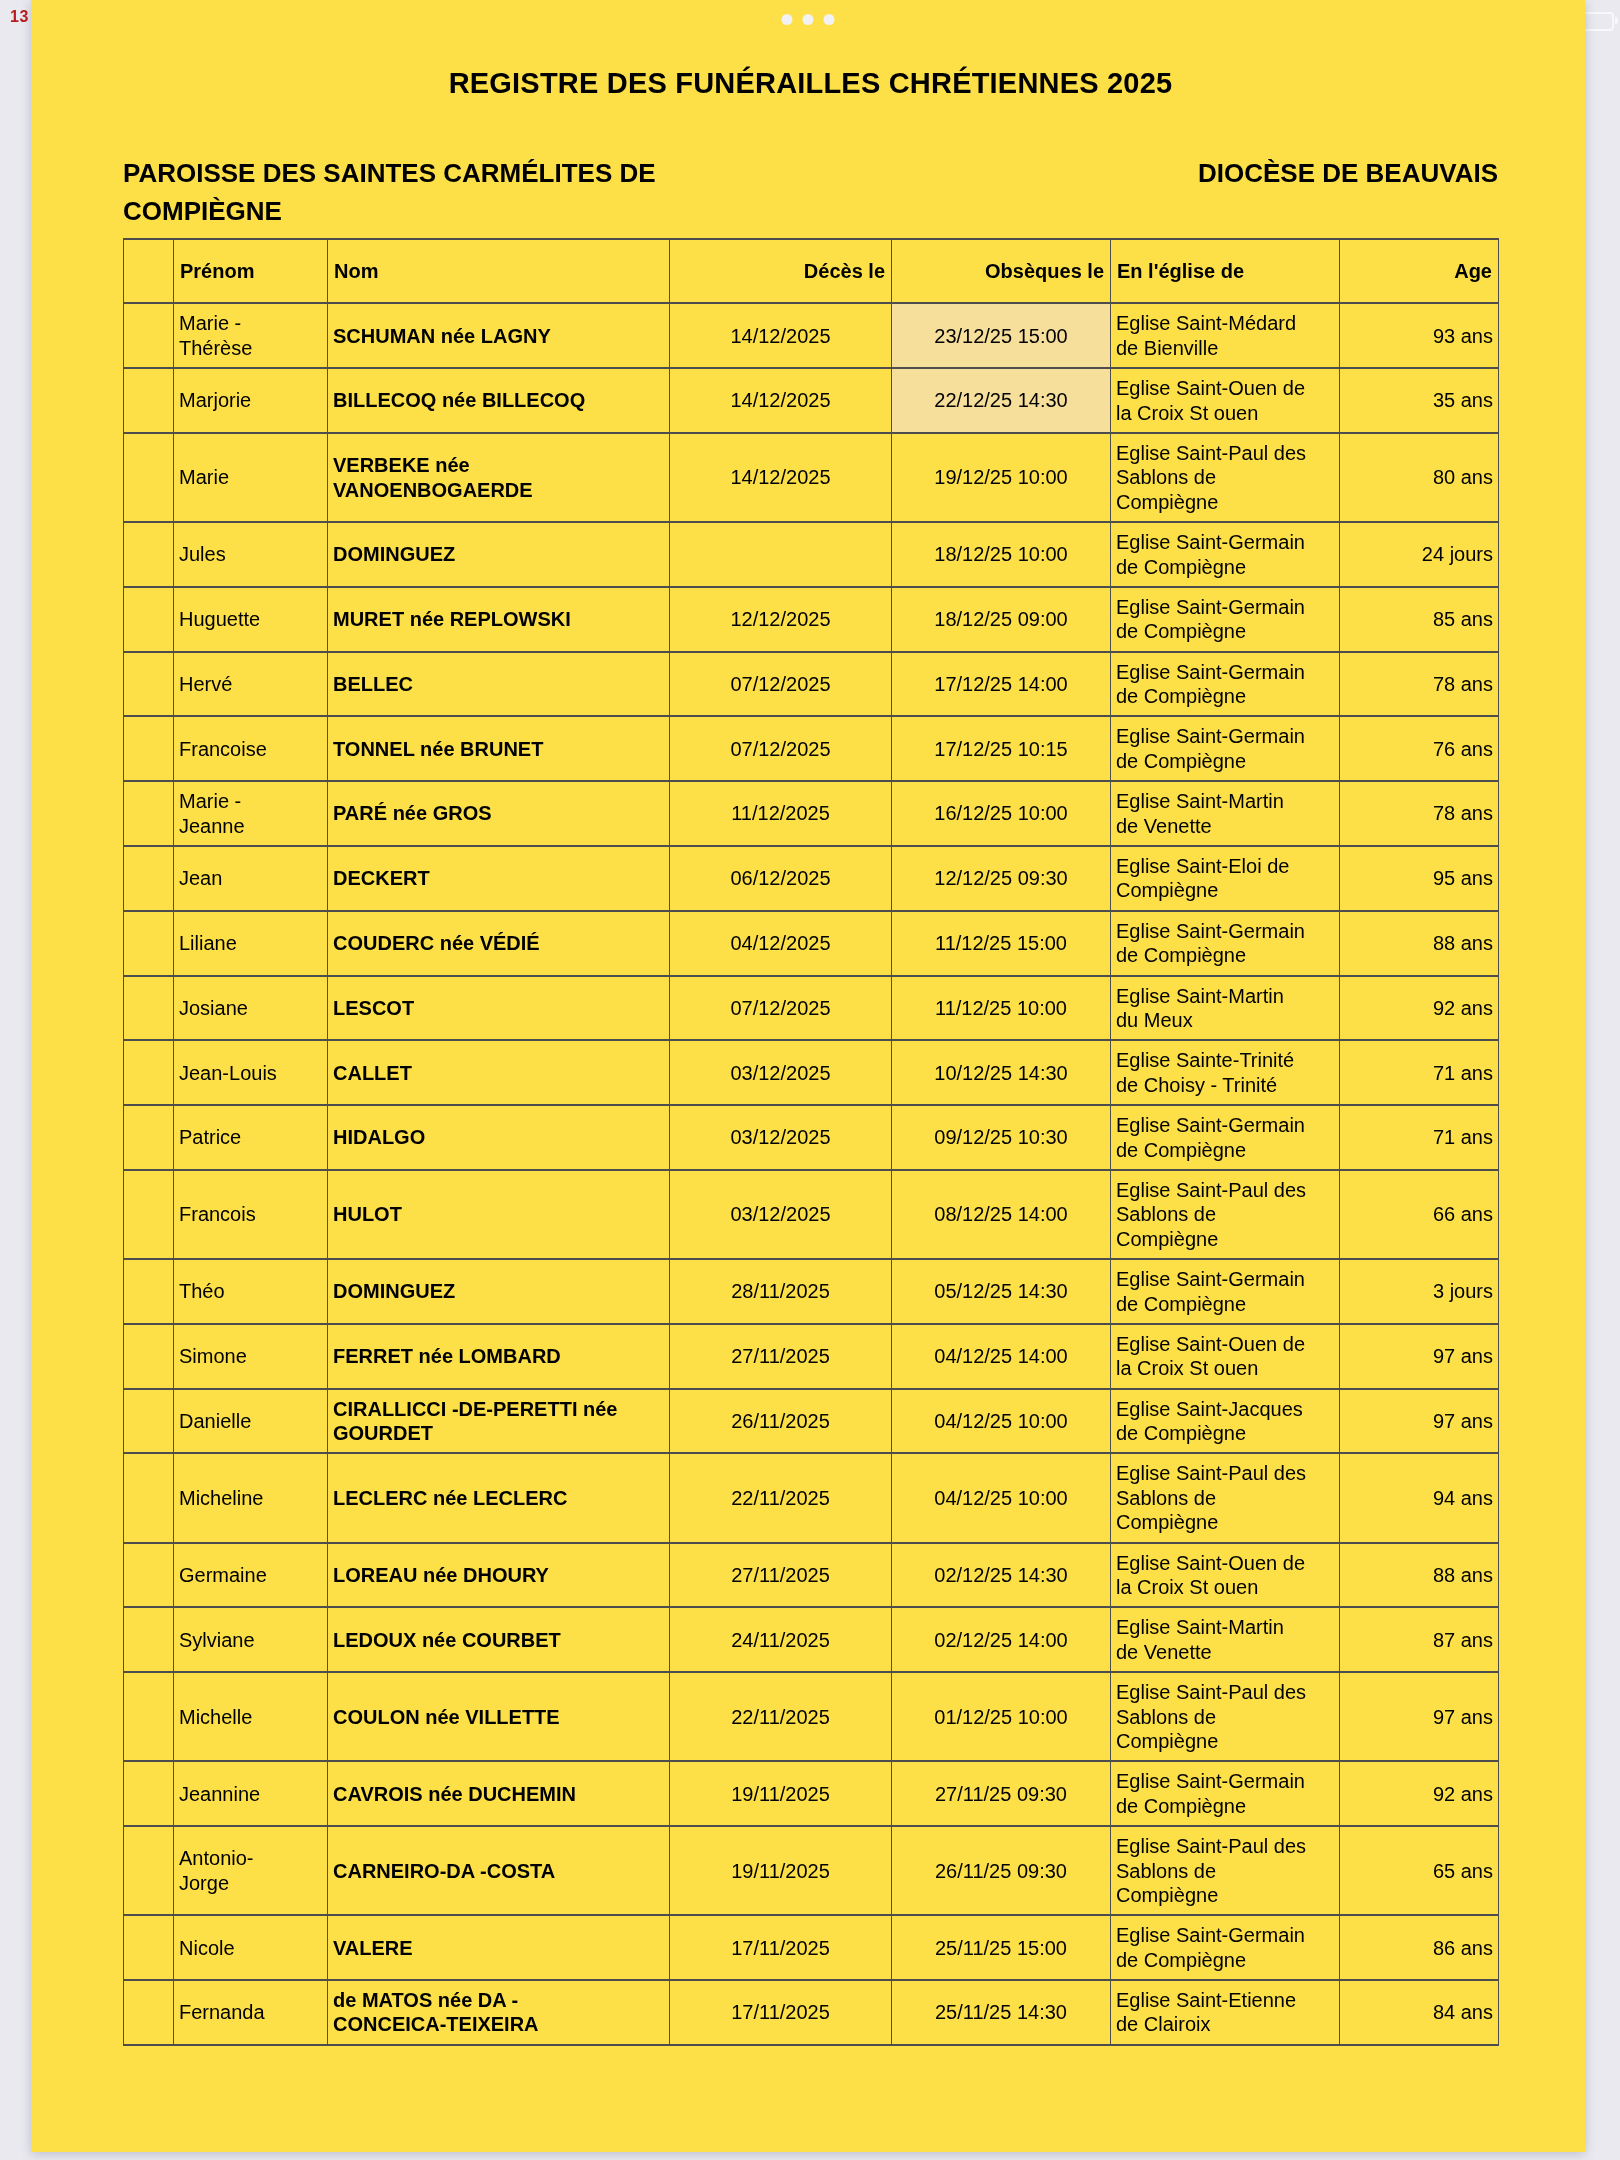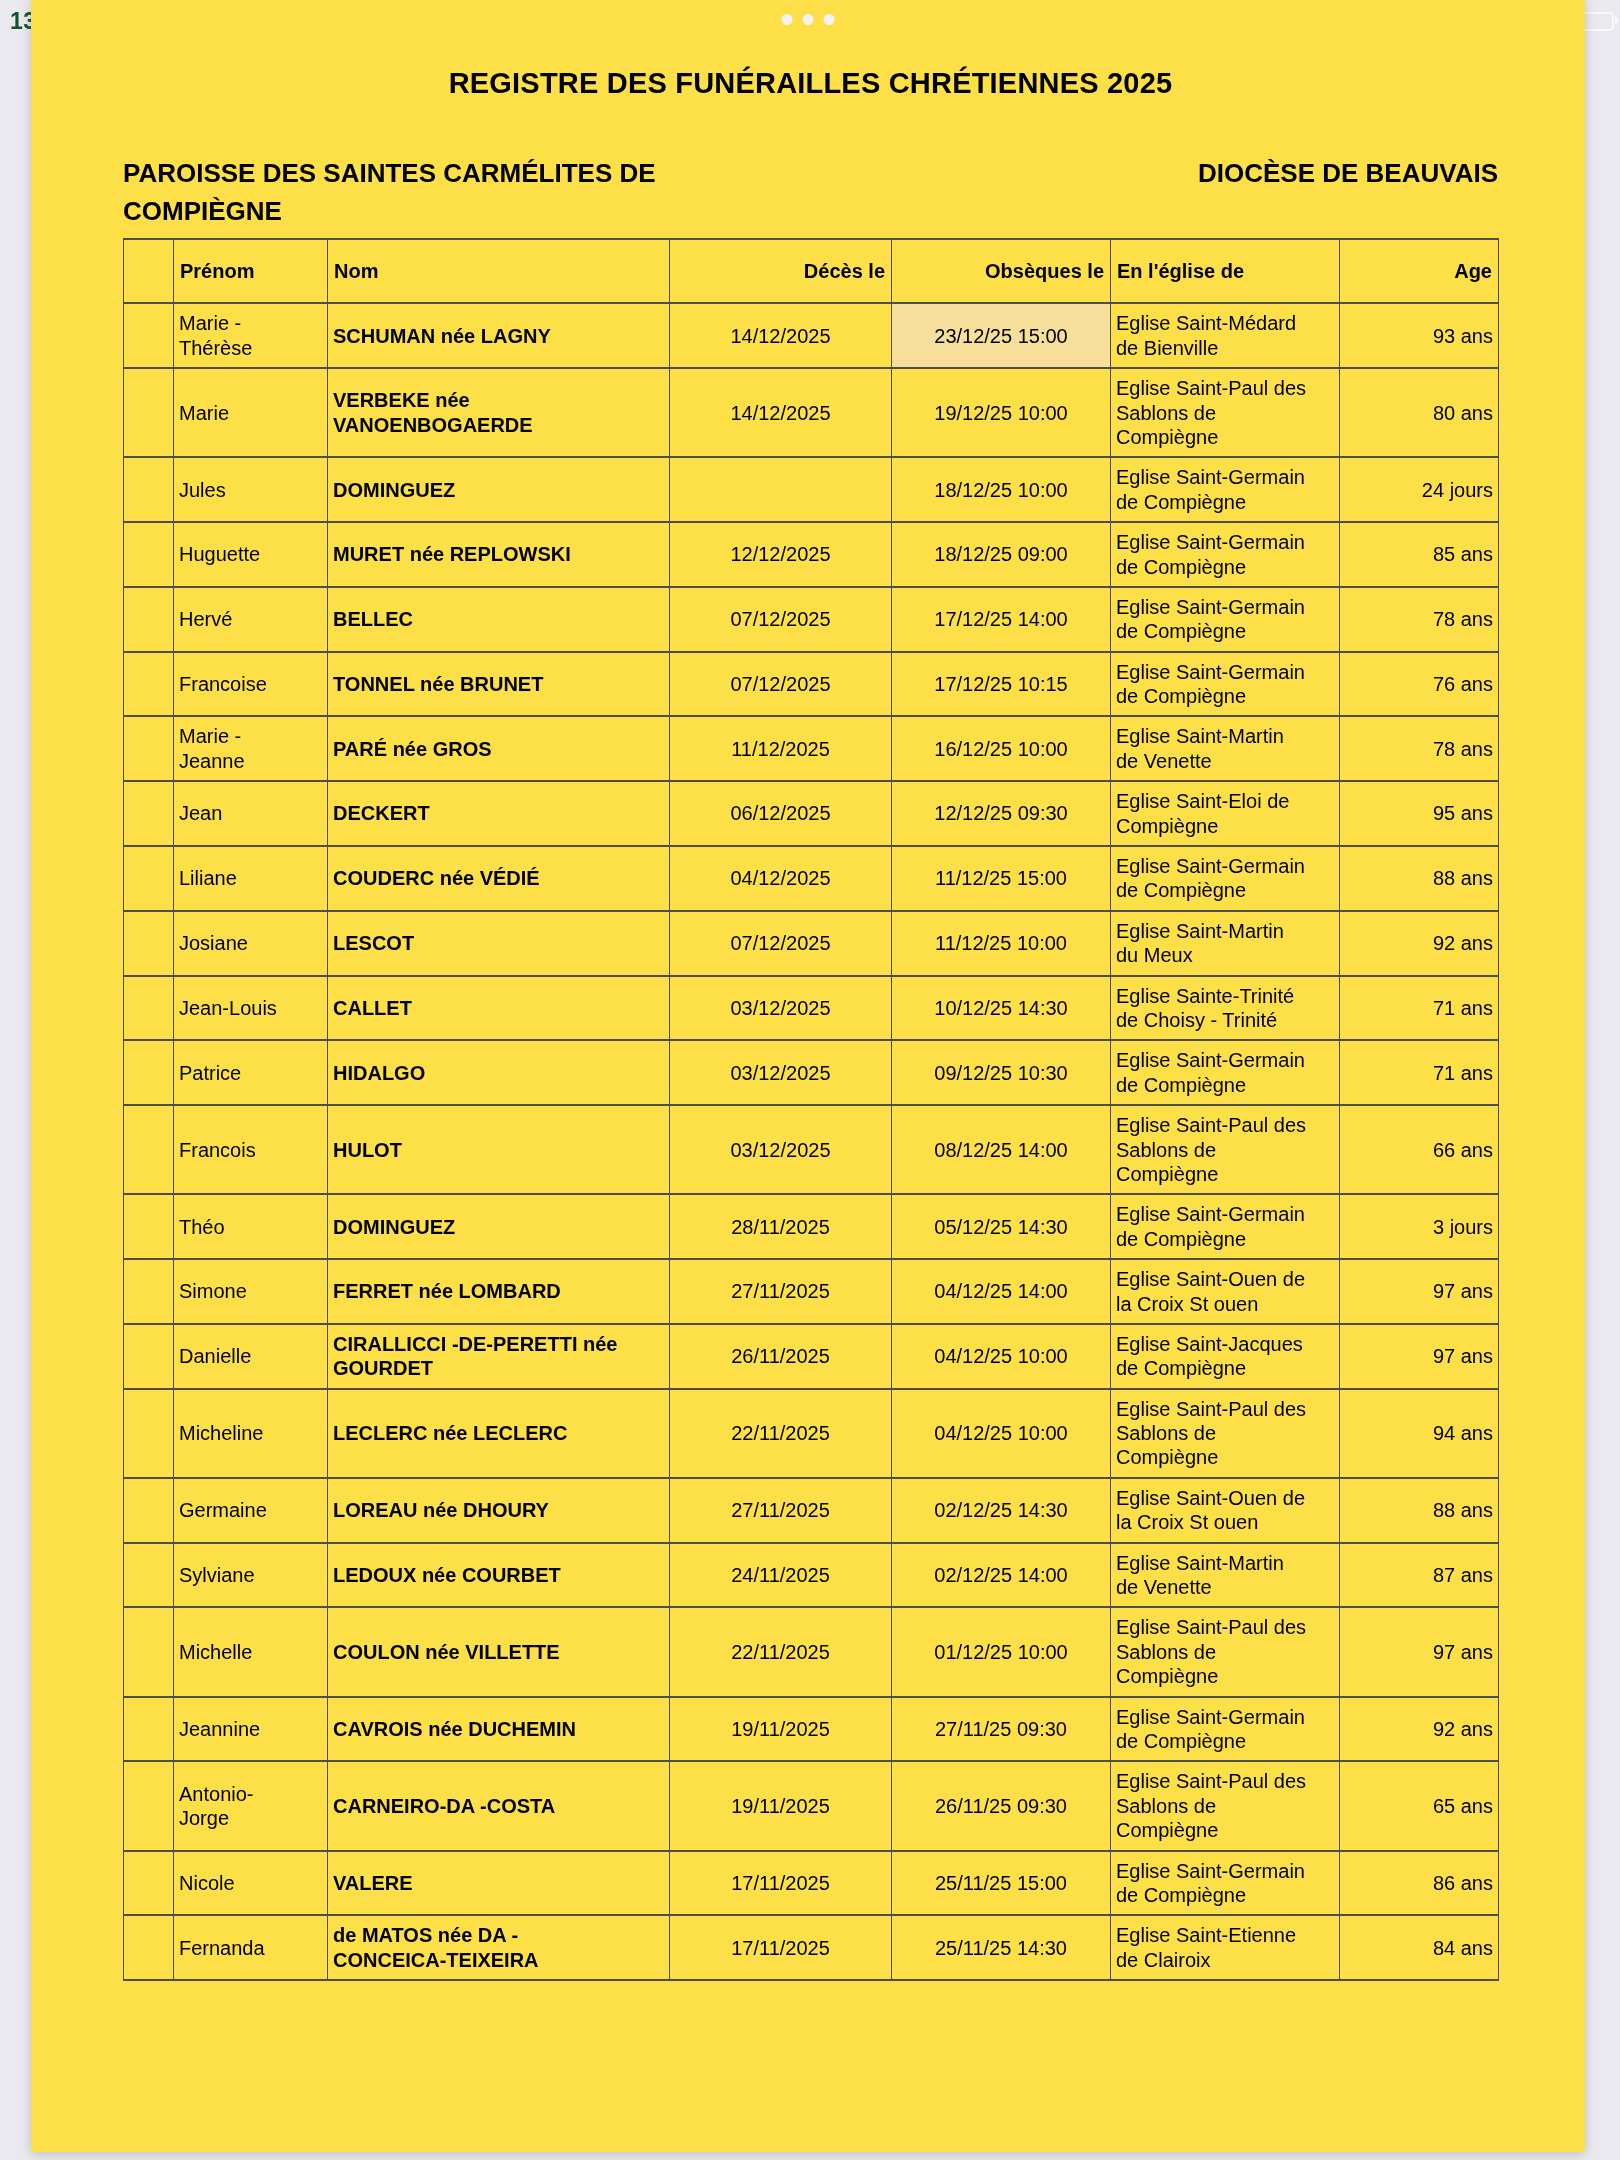--- a/index.html
+++ b/index.html
@@ -6,21 +6,21 @@
   body {
     width:1620px; height:2160px;
     background:#E9E9EF;
     font-family:"Liberation Sans", sans-serif;
     position:relative; overflow:hidden;
     color:#000;
   }
   
   .status-time {
     position:absolute; left:10px; top:8px;
-    color:#14532d; font-size:23px; font-weight:700; letter-spacing:0.5px;
+    color:#b91c1c; font-size:16px; font-weight:700; letter-spacing:0.5px;
   }
   .battery-icon {
     position:absolute; left:1580px; top:12px;
     width:30px; height:15px;
     border:2px solid #F8F8FA; border-radius:4px;
   }
   .battery-icon::after {
     content:""; position:absolute; right:-6px; top:3px;
     width:3px; height:7px; background:#F8F8FA; border-radius:0 2px 2px 0;
   }
@@ -129,20 +129,30 @@
 Thérèse</td>
             <td class="col-nom">SCHUMAN née LAGNY</td>
             <td class="col-deces">14/12/2025</td>
             <td class="col-obseques highlight">23/12/25 15:00</td>
             <td class="col-eglise">Eglise Saint-Médard
 de Bienville</td>
             <td class="col-age">93 ans</td>
           </tr>
           <tr>
             <td class="col-idx"></td>
+            <td class="col-prenom">Marjorie</td>
+            <td class="col-nom">BILLECOQ née BILLECOQ</td>
+            <td class="col-deces">14/12/2025</td>
+            <td class="col-obseques highlight">22/12/25 14:30</td>
+            <td class="col-eglise">Eglise Saint-Ouen de
+la Croix St ouen</td>
+            <td class="col-age">35 ans</td>
+          </tr>
+          <tr>
+            <td class="col-idx"></td>
             <td class="col-prenom">Marie</td>
             <td class="col-nom">VERBEKE née
 VANOENBOGAERDE</td>
             <td class="col-deces">14/12/2025</td>
             <td class="col-obseques">19/12/25 10:00</td>
             <td class="col-eglise">Eglise Saint-Paul des
 Sablons de
 Compiègne</td>
             <td class="col-age">80 ans</td>
           </tr>

